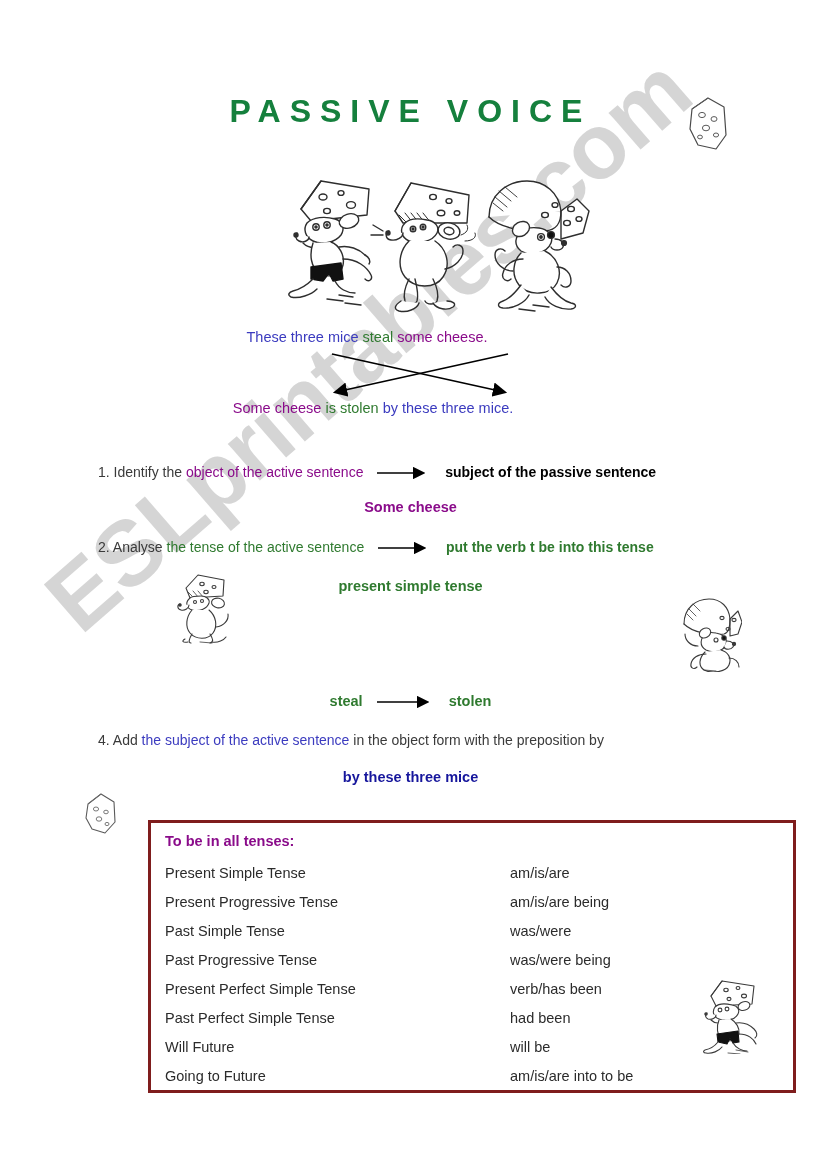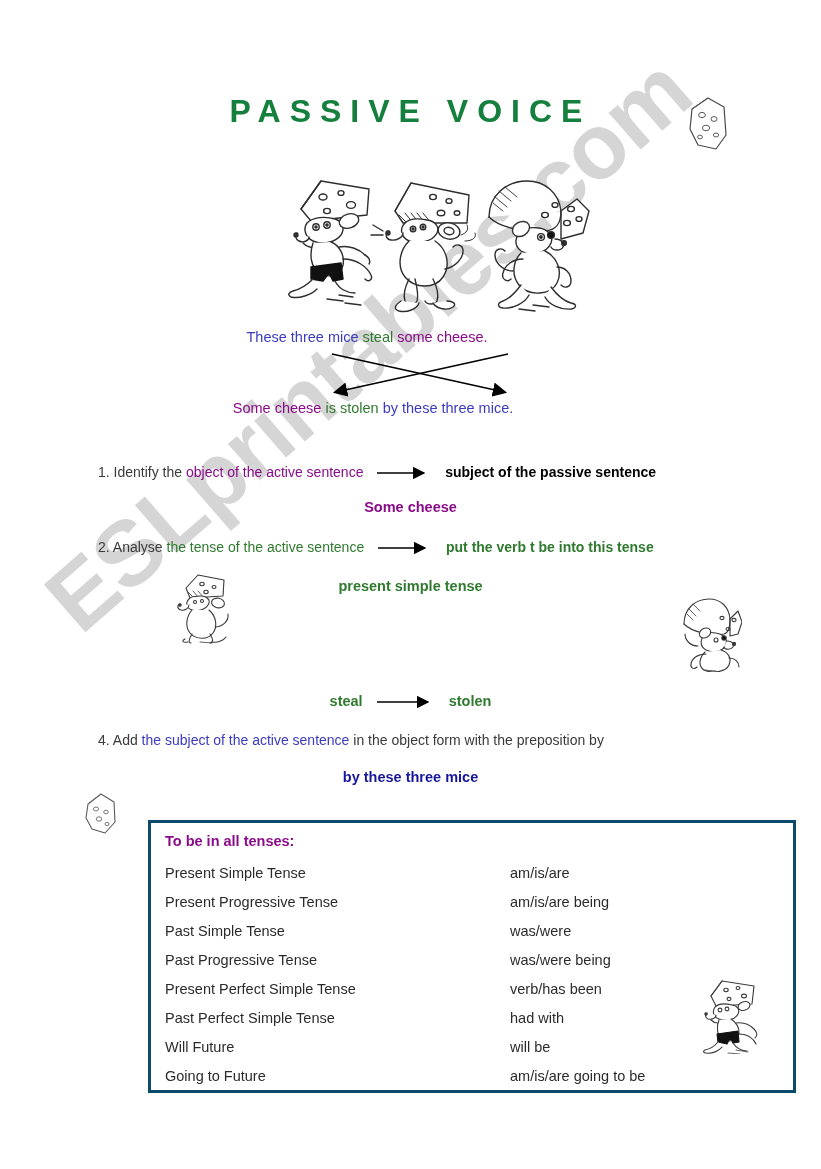--- a/index.html
+++ b/index.html
@@ -107,21 +107,21 @@
     margin: 0 8px;
   }
 
   
   #tense-box {
     position: absolute;
     left: 148px;
     top: 820px;
     width: 648px;
     height: 273px;
-    border: 3px solid #0c4a6e;
+    border: 3px solid #7f1d1d;
     background: transparent;
     box-sizing: border-box;
     z-index: 10;
   }
   #tense-box .box-title {
     position: absolute;
     left: 14px;
     top: 10px;
     font-size: 14.5px;
     font-weight: bold;
@@ -406,27 +406,27 @@
     <div class="tense-row" style="top:100px;">
       <span class="t-name">Past Simple Tense</span><span class="t-form">was/were</span>
     </div>
     <div class="tense-row" style="top:129px;">
       <span class="t-name">Past Progressive Tense</span><span class="t-form">was/were being</span>
     </div>
     <div class="tense-row" style="top:158px;">
       <span class="t-name">Present Perfect Simple Tense</span><span class="t-form">verb/has been</span>
     </div>
     <div class="tense-row" style="top:187px;">
-      <span class="t-name">Past Perfect Simple Tense</span><span class="t-form">had with</span>
+      <span class="t-name">Past Perfect Simple Tense</span><span class="t-form">had been</span>
     </div>
     <div class="tense-row" style="top:216px;">
       <span class="t-name">Will Future</span><span class="t-form">will be</span>
     </div>
     <div class="tense-row" style="top:245px;">
-      <span class="t-name">Going to Future</span><span class="t-form">am/is/are going to be</span>
+      <span class="t-name">Going to Future</span><span class="t-form">am/is/are into to be</span>
     </div>
   </div>
 
   <svg class="mouse-art" style="left:702px; top:978px;" width="68" height="76" viewBox="0 0 68 76">
     <g fill="none" stroke="#3a3a3a" stroke-width="1.1" stroke-linecap="round" stroke-linejoin="round">
       <path d="M9 18 L20 3 L52 8 L50 26 L14 28 Z" fill="#ffffff"></path>
       <path d="M9 18 L20 3"></path>
       <ellipse cx="24" cy="12" rx="2.2" ry="1.7"></ellipse>
       <ellipse cx="36" cy="10" rx="1.9" ry="1.5"></ellipse>
       <ellipse cx="42" cy="18" rx="2.5" ry="1.9"></ellipse>

